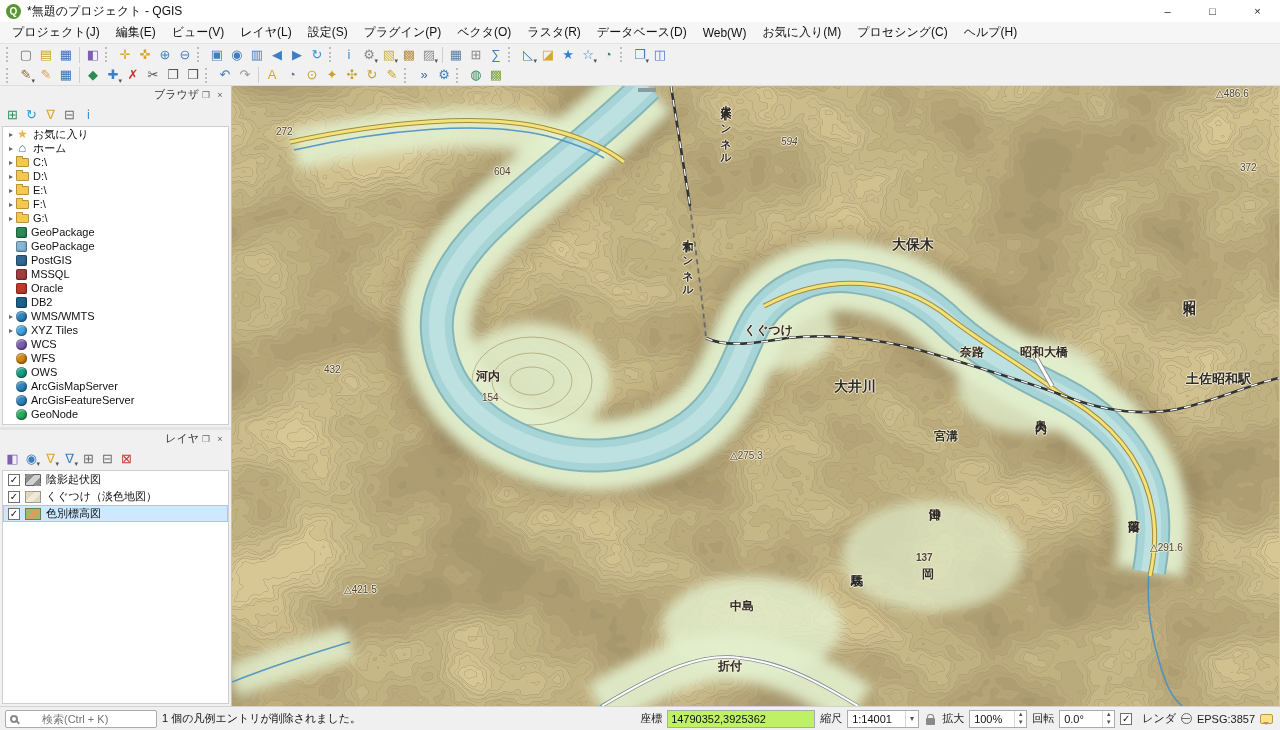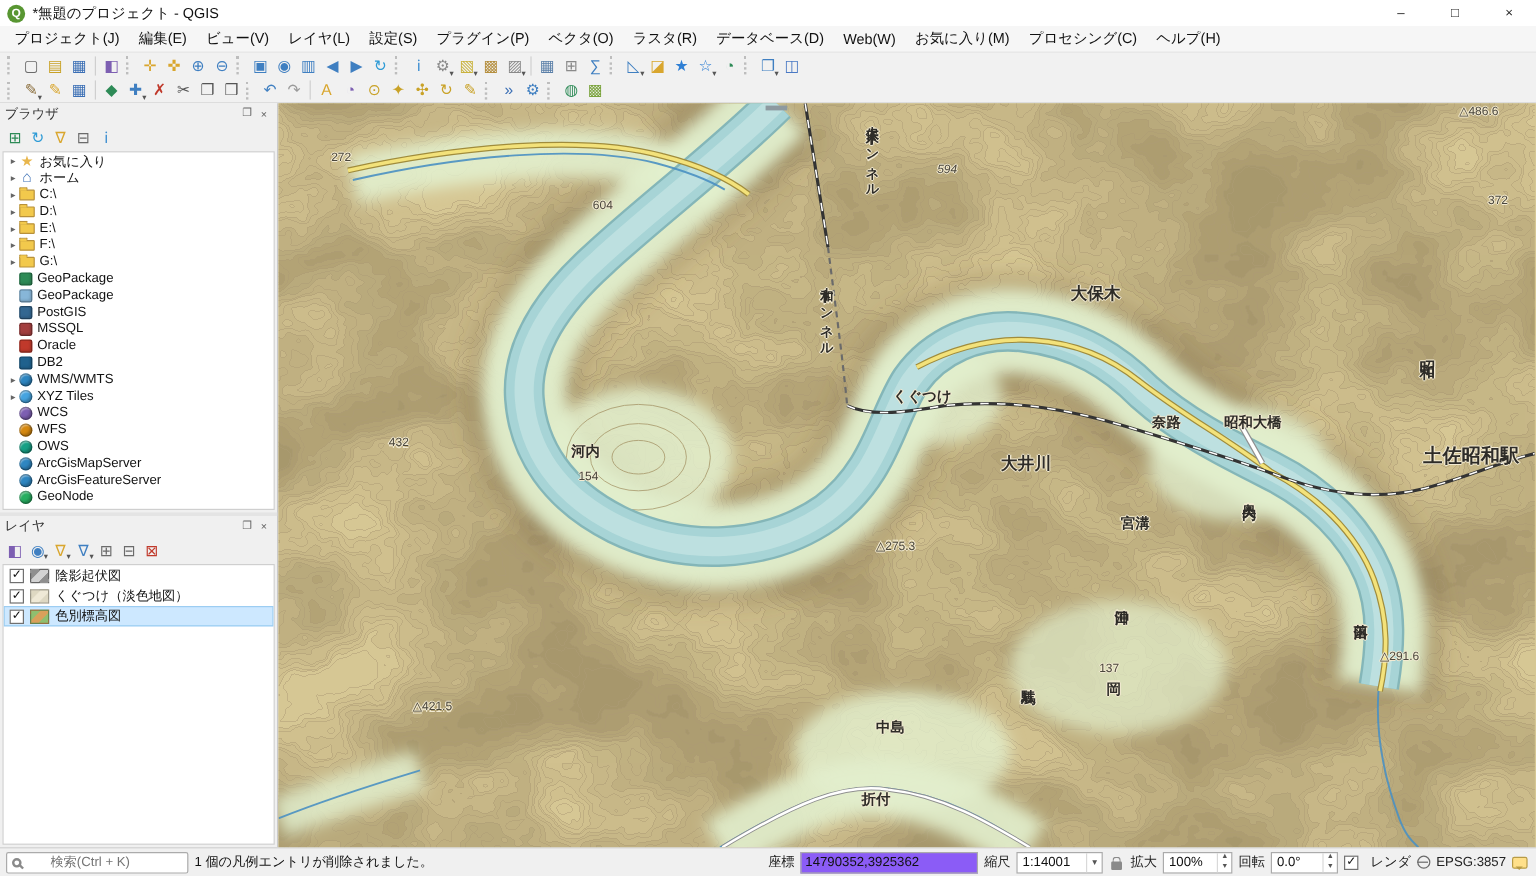--- a/index.html
+++ b/index.html
@@ -26,21 +26,21 @@
   .tb-grip { width:7px; height:15px; border-left:2px dotted #bdbdbd; margin:0 3px 0 2px; }
   .tb-sep { width:1px; height:16px; background:#cfcfcf; margin:0 3px; }
 
   
   #main { flex:1; display:flex; min-height:0; }
   #dock { width:232px; flex:0 0 232px; background:#f0f0f0; border-right:1px solid #c3c3c3; display:flex; flex-direction:column; }
   .panel { display:flex; flex-direction:column; min-height:0; }
   #browser-panel { flex:0 0 344px; border-bottom:3px solid #e4e4e4; }
   #layers-panel { flex:1; }
   .panel-header { height:17px; display:flex; align-items:center; padding:0 4px; font-size:11px; color:#333; flex:0 0 17px; }
-  .panel-header .ph-title { flex:1; }
+  .panel-header .ph-title { flex:1;text-align:right; }
   .ph-btn { width:14px; height:13px; display:flex; align-items:center; justify-content:center; font-size:9px; color:#666; border:1px solid transparent; }
   .panel-tools { height:23px; display:flex; align-items:center; padding:0 3px; flex:0 0 23px; }
   .panel-tools .tb-btn { width:19px; height:19px; }
   .panel-body { flex:1; background:#ffffff; border:1px solid #cfcfcf; margin:0 2px 2px 2px; overflow:hidden; }
 
   
   .tree-row { height:14px; display:flex; align-items:center; padding-left:3px; font-size:11px; color:#111; white-space:nowrap; }
   .tarrow { width:10px; font-size:8px; color:#666; flex:0 0 10px; text-align:center; }
   .ticon { display:inline-block; margin-right:4px; flex:0 0 auto; }
   .ticon.star { font-size:12px; line-height:12px; width:13px; text-align:center; }
@@ -67,21 +67,21 @@
           text-shadow:1px 0 0 #f2ead2,-1px 0 0 #f2ead2,0 1px 0 #f2ead2,0 -1px 0 #f2ead2; }
 
   
   #statusbar { height:24px; flex:0 0 24px; background:#f0f0f0; border-top:1px solid #d2d2d2; display:flex; align-items:center; padding:0 5px; font-size:11px; color:#222; gap:5px; }
   #locator { width:152px; height:18px; background:#fff; border:1px solid #ababab; border-radius:2px; display:flex; align-items:center; padding:0 4px; gap:4px; }
   #locator input { border:none; outline:none; width:118px; font-size:11px; color:#333; background:transparent;margin-left:20px; }
   .mag { width:8px; height:8px; border:2px solid #8a8a8a; border-radius:50%; position:relative; flex:0 0 8px; }
   .mag::after { content:""; position:absolute; width:5px; height:2px; background:#8a8a8a; transform:rotate(45deg); right:-4px; bottom:-2px; }
   #status-msg { flex:1; font-size:11px; color:#111; white-space:nowrap; overflow:hidden; }
   .sb-label { color:#222; white-space:nowrap; }
-  .sb-input { height:18px; border:1px solid #ababab; background:#8b5cf6; font-size:11px; padding:0 3px; color:#111; }
+  .sb-input { height:18px; border:1px solid #ababab; background:#bef264; font-size:11px; padding:0 3px; color:#111; }
   .combo { height:18px; border:1px solid #ababab; background:#fff; display:flex; align-items:center; font-size:11px; padding-left:4px; color:#111; }
   .combo .cval { flex:1; }
   .combo .carrow { width:13px; text-align:center; font-size:8px; color:#555; border-left:1px solid #d9d9d9; align-self:stretch; display:flex; align-items:center; justify-content:center; }
   .spin { display:flex; flex-direction:column; width:12px; border-left:1px solid #d9d9d9; align-self:stretch; }
   .spin span { flex:1; font-size:6px; line-height:7px; text-align:center; color:#555; }
   .lockicon { width:9px; height:7px; background:#8a8a8a; border-radius:1px; position:relative; margin:5px 2px 0 2px; }
   .lockicon::before { content:""; position:absolute; top:-4px; left:1px; width:5px; height:4px; border:1.5px solid #8a8a8a; border-bottom:none; border-radius:3px 3px 0 0; }
   .crsicon { width:11px; height:11px; border-radius:50%; border:1.5px solid #6a6a6a; position:relative; }
   .crsicon::after { content:""; position:absolute; left:-1px; top:3.5px; width:9px; height:1.5px; background:#6a6a6a; }
   .bubble { width:13px; height:10px; background:#ffe08a; border:1px solid #b89b45; border-radius:2px; position:relative; margin-right:2px; }
@@ -577,38 +577,38 @@
       <div id="map-labels">
           <span class="mlabel" style="left: 660px; top: 150px; font-size: 14px;">大保木</span>
           <span class="mlabel vert" style="left: 486px; top: 10px; font-size: 11px;">大保木トンネル</span>
           <span class="mlabel vert" style="left: 448px; top: 144px; font-size: 11px;">十和トンネル</span>
           <span class="mlabel" style="left: 512px; top: 236px; font-size: 12px;">くぐつけ</span>
           <span class="mlabel vert" style="left: 948px; top: 204px; font-size: 13px;">昭和</span>
           <span class="mlabel" style="left: 728px; top: 258px; font-size: 12px;">奈路</span>
           <span class="mlabel" style="left: 788px; top: 258px; font-size: 12px;">昭和大橋</span>
           <span class="mlabel" style="left: 244px; top: 282px; font-size: 12px;">河内</span>
           <span class="mlabel" style="left: 602px; top: 292px; font-size: 14px;">大井川</span>
-          <span class="mlabel" style="left: 954px; top: 284px; font-size: 16px;">土佐昭和駅</span>
+          <span class="mlabel" style="left: 954px; top: 284px; font-size: 13px;">土佐昭和駅</span>
           <span class="mlabel vert" style="left: 800px; top: 324px; font-size: 12px;">奥内</span>
           <span class="mlabel" style="left: 702px; top: 342px; font-size: 12px;">宮溝</span>
           <span class="mlabel vert" style="left: 694px; top: 412px; font-size: 12px;">沖田</span>
           <span class="mlabel vert" style="left: 893px; top: 424px; font-size: 12px;">落田</span>
           <span class="mlabel vert" style="left: 616px; top: 478px; font-size: 12px;">駄馬</span>
           <span class="mlabel" style="left: 690px; top: 480px; font-size: 12px;">岡</span>
           <span class="mlabel" style="left: 498px; top: 512px; font-size: 12px;">中島</span>
           <span class="mlabel" style="left: 486px; top: 572px; font-size: 12px;">折付</span>
           <span class="elev" style="left: 984px; top: 2px;">△486.6</span>
           <span class="elev" style="left: 44px; top: 40px;">272</span>
           <span class="elev" style="left: 262px; top: 80px;">604</span>
           <span class="elev" style="left: 549px; top: 50px; font-style: italic;">594</span>
           <span class="elev" style="left: 1008px; top: 76px;">372</span>
           <span class="elev" style="left: 92px; top: 278px;">432</span>
           <span class="elev" style="left: 250px; top: 306px;">154</span>
           <span class="elev" style="left: 498px; top: 364px;">△275.3</span>
-          <span class="elev" style="left: 684px; top: 466px;">137</span>
+          <span class="elev" style="left: 684px; top: 466px; font-weight: bold;">137</span>
           <span class="elev" style="left: 918px; top: 456px;">△291.6</span>
           <span class="elev" style="left: 112px; top: 498px;">△421.5</span>
         </div>
     </div>
   </div>
 
   <div id="statusbar">
     <div id="locator">
       <span class="mag"></span>
       <input placeholder="検索(Ctrl + K)" style="">

